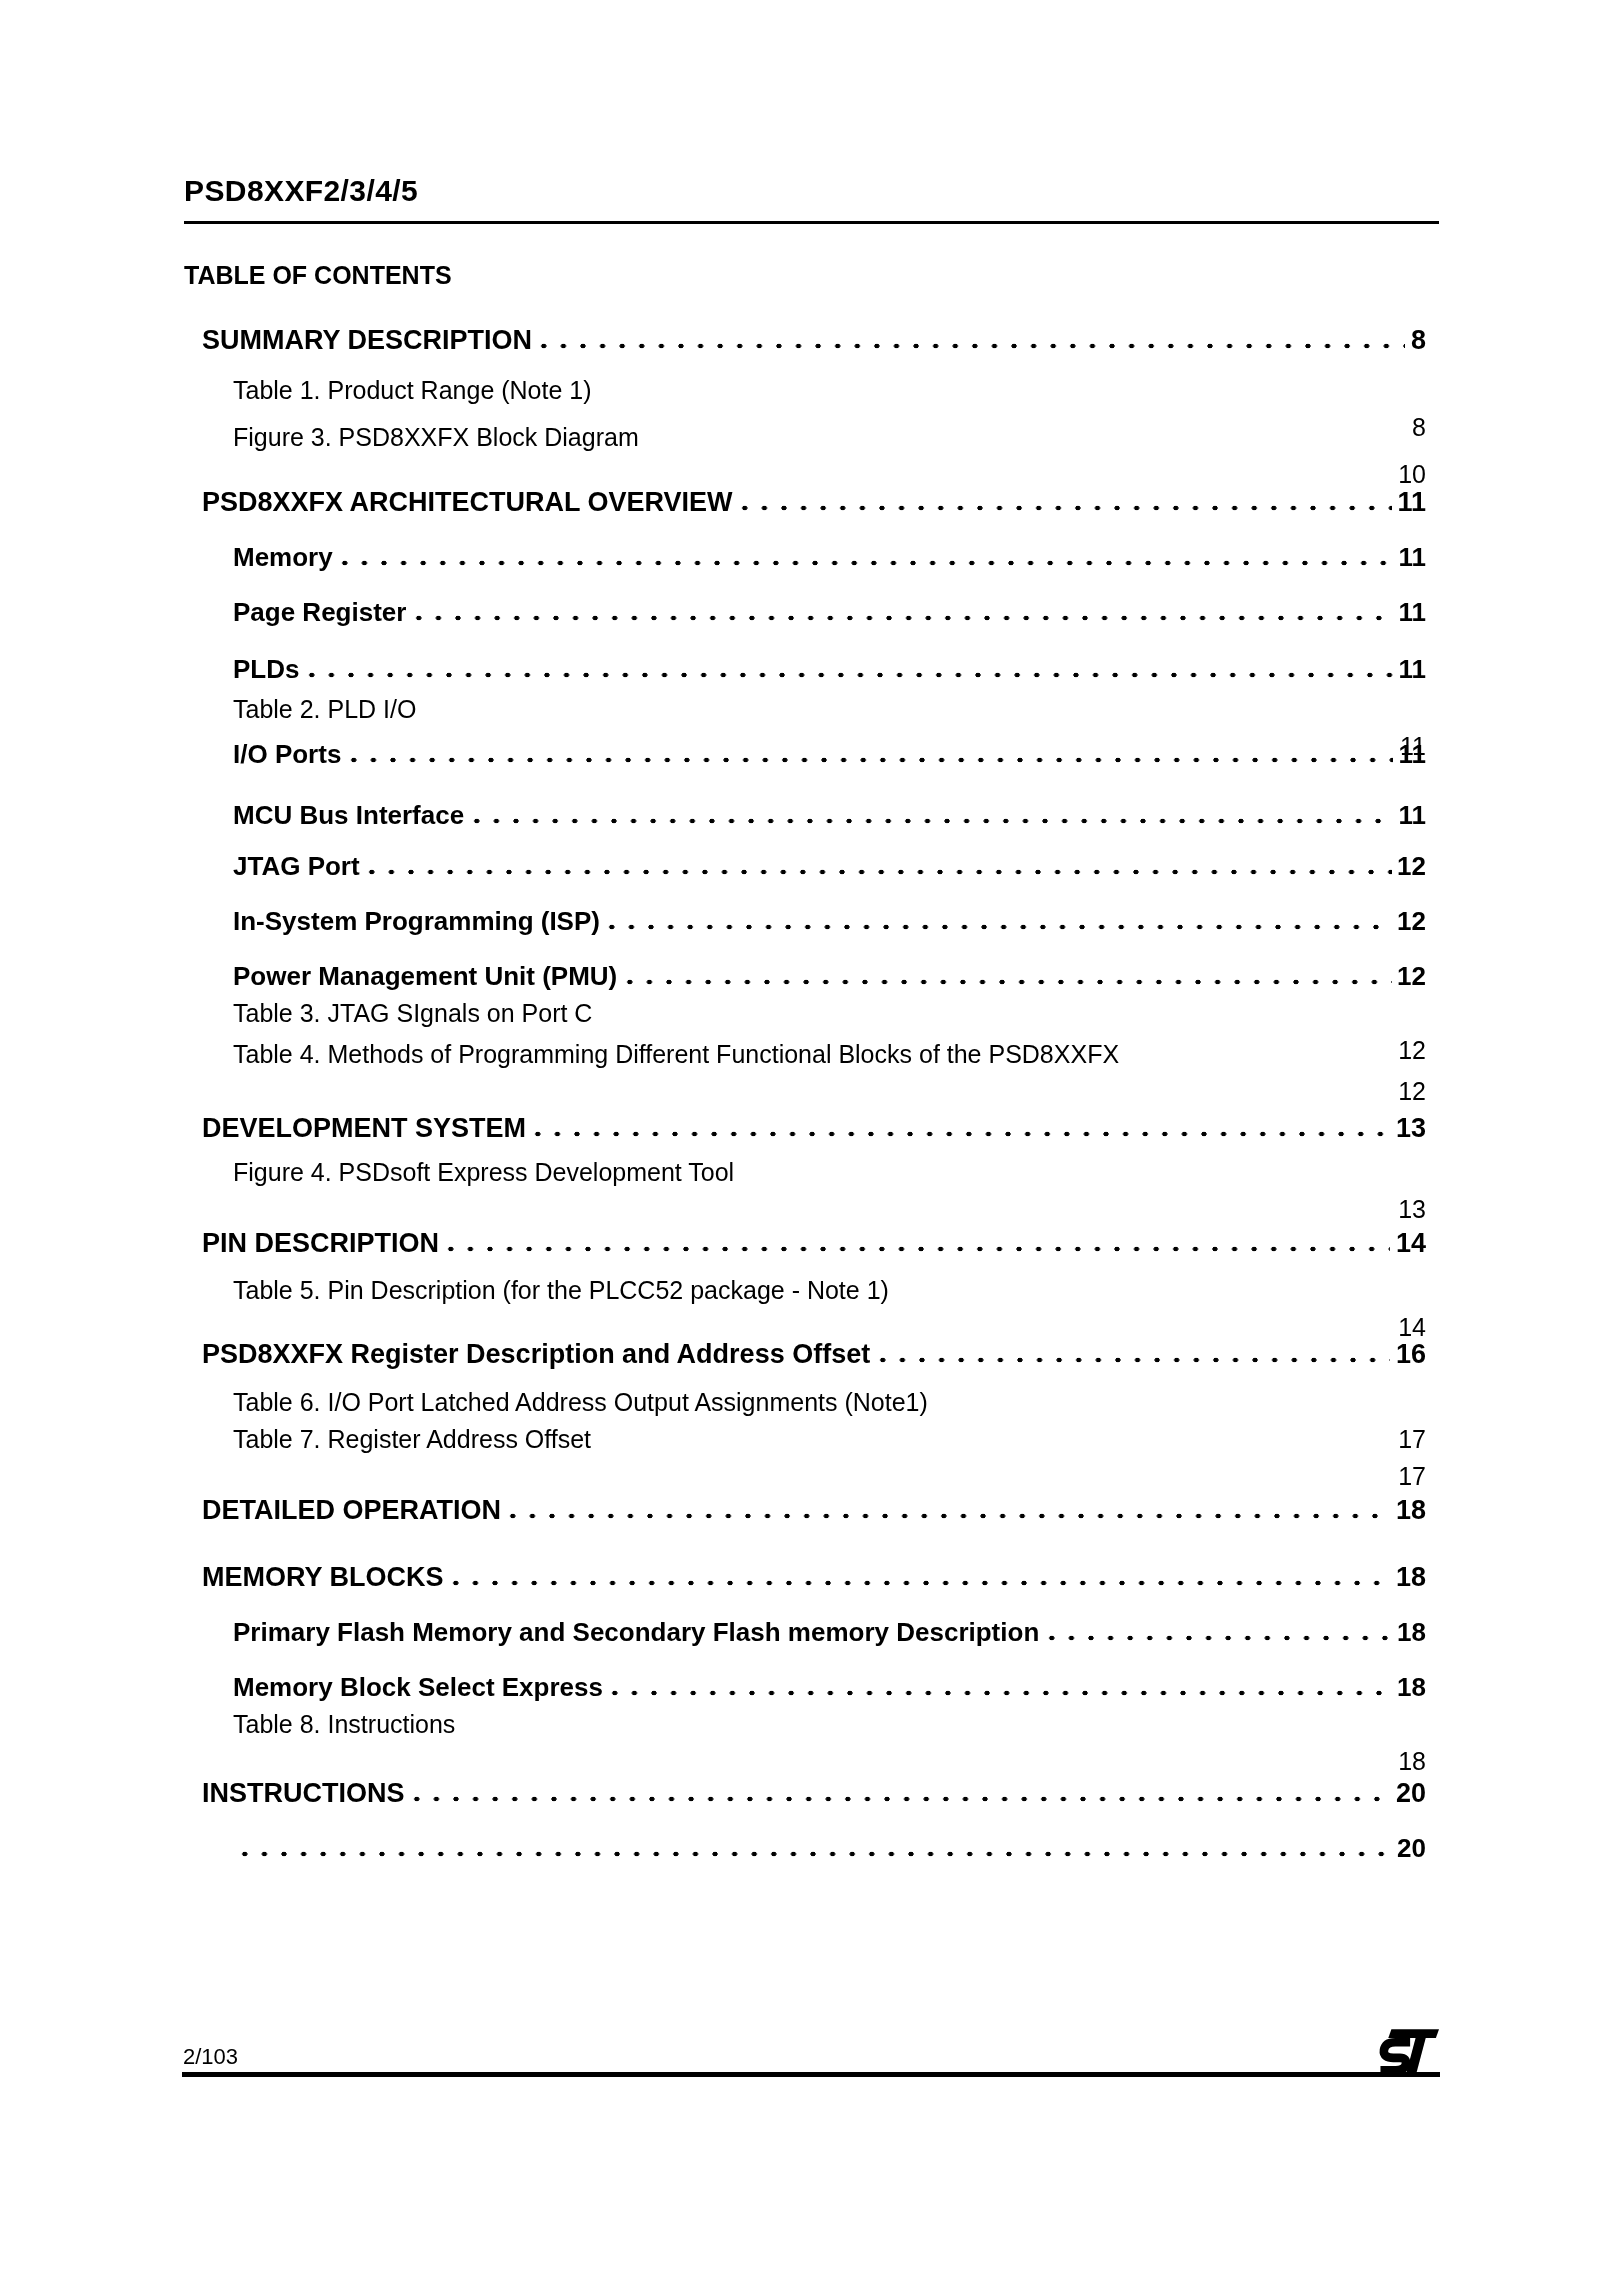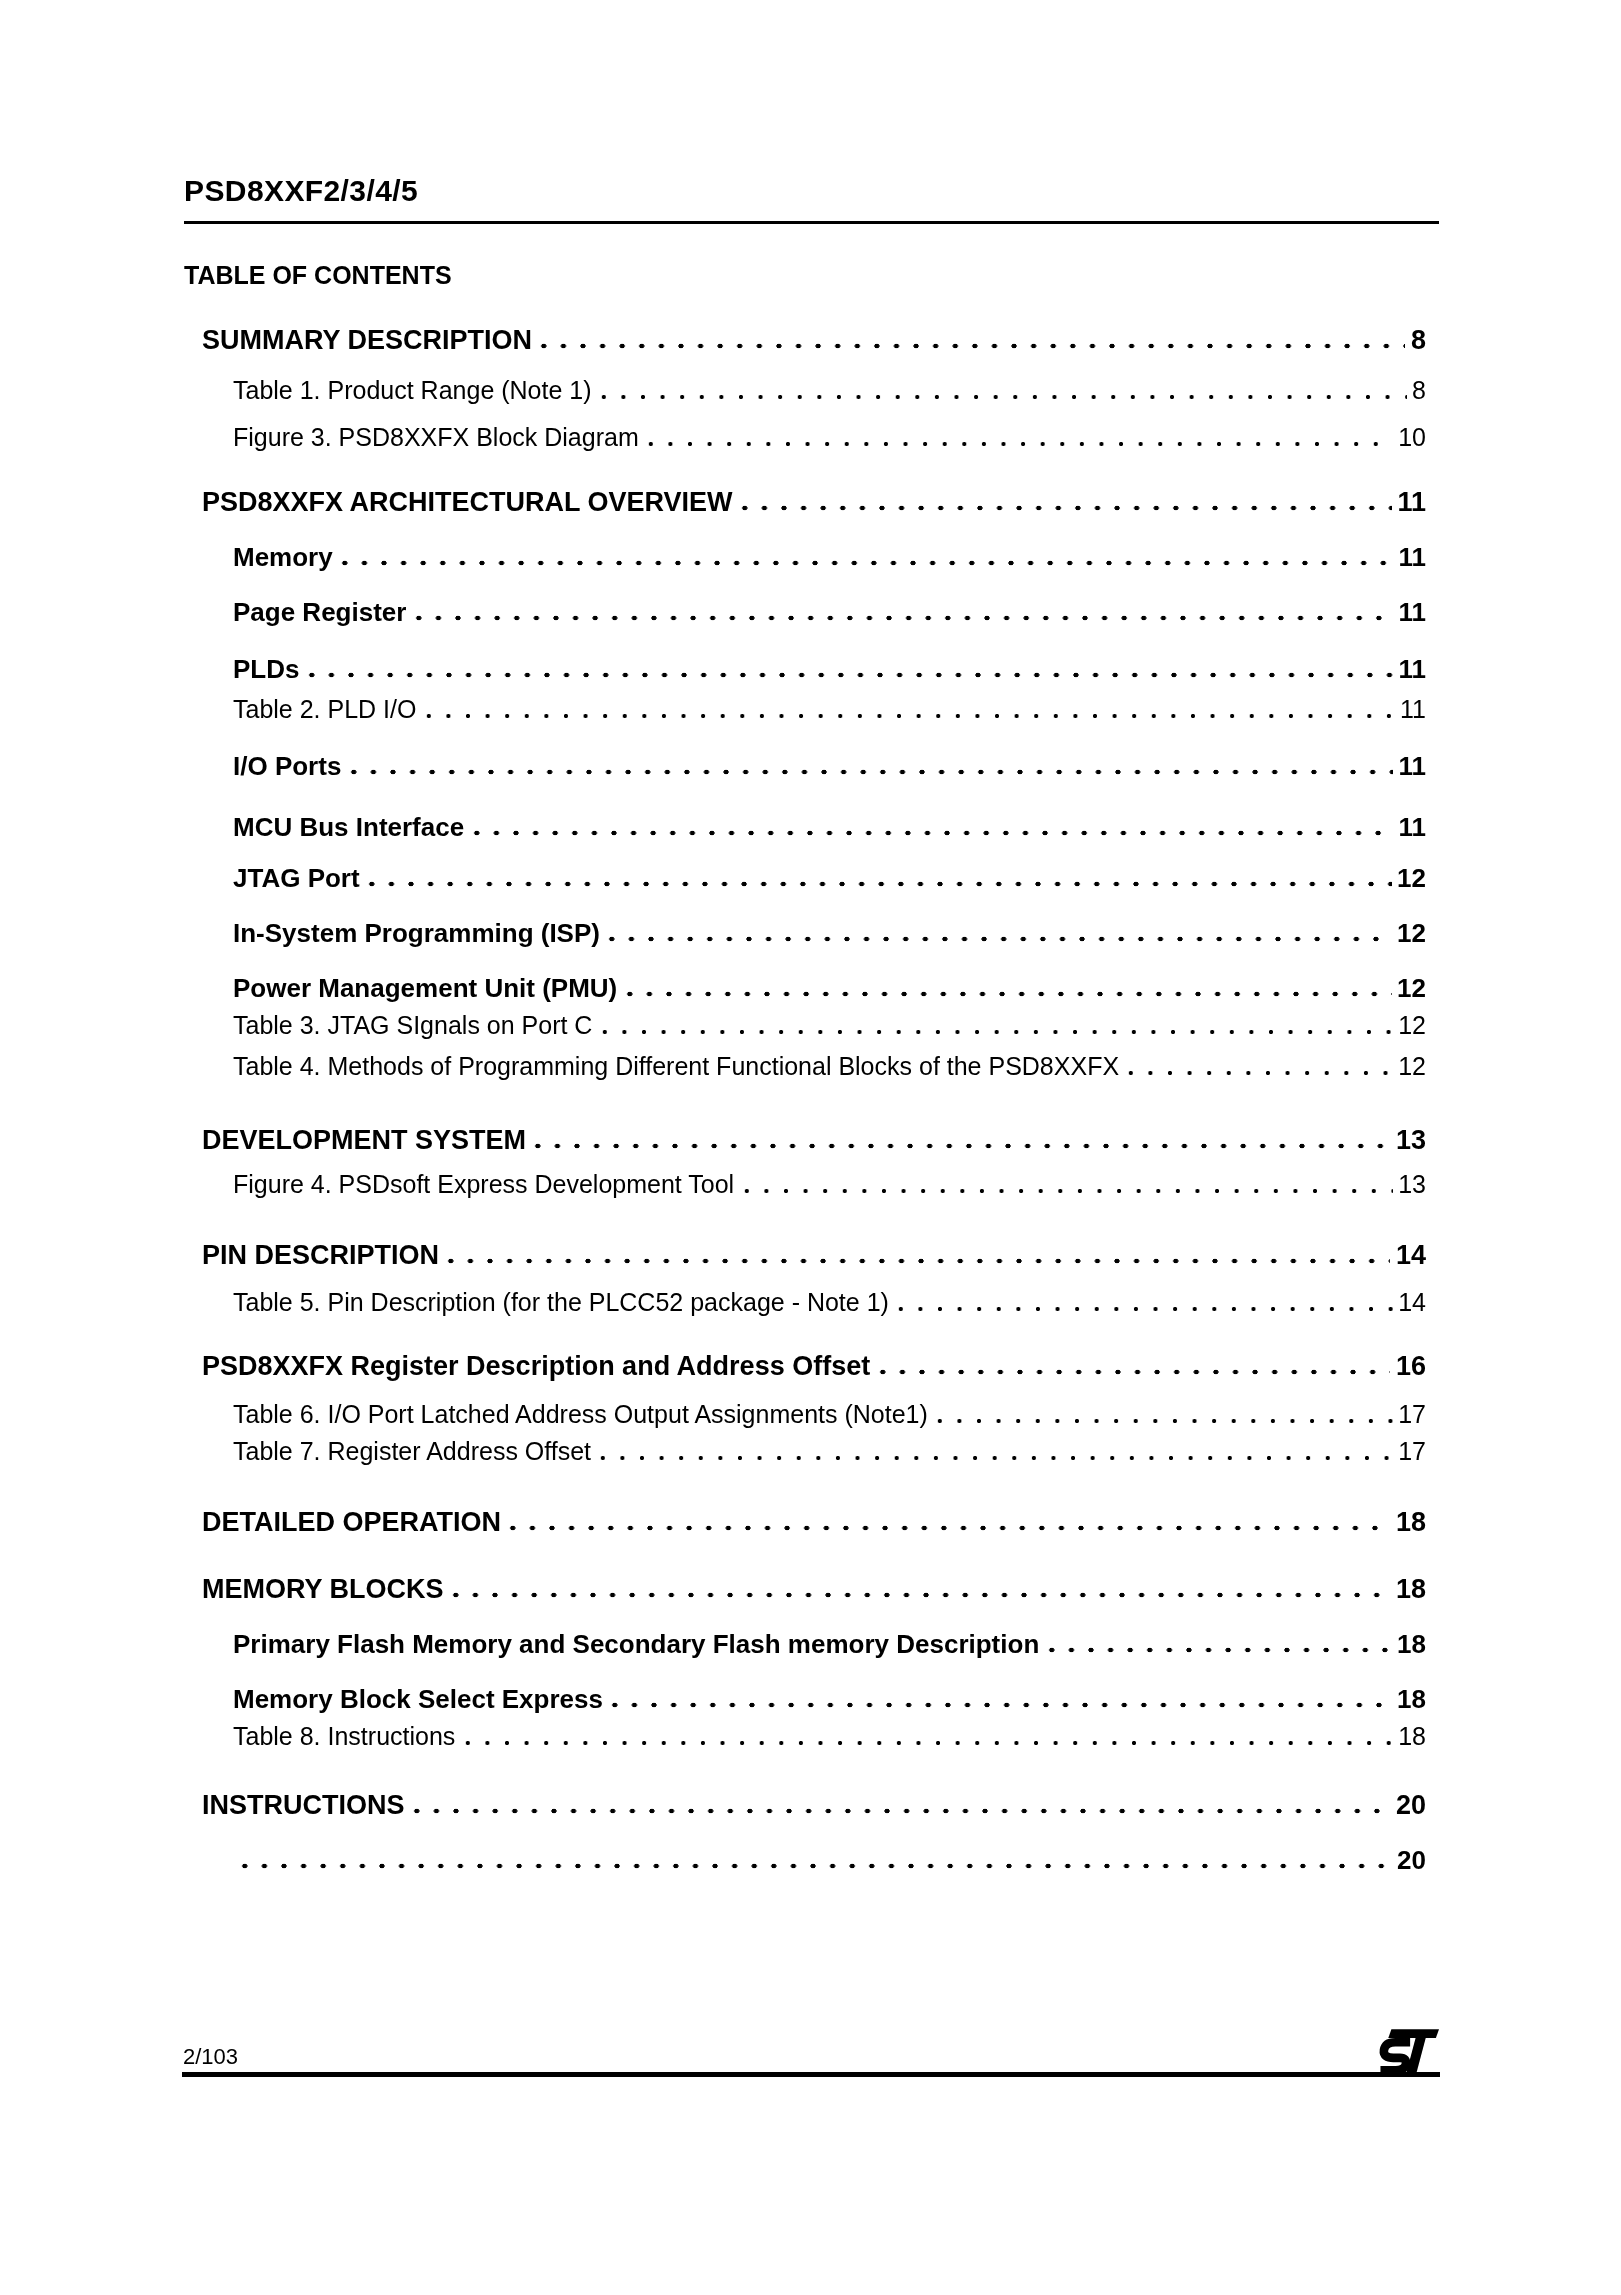--- a/index.html
+++ b/index.html
@@ -74,21 +74,21 @@
     background-position: 0 21px;
   }
   
   .row.subsec { font-size: 26px; font-weight: bold; padding-left: 49px; }
   .row.subsec .dots {
     background-image: radial-gradient(circle, #000 2.4px, rgba(0,0,0,0) 2.7px);
     background-size: 19.6px 6.3px;
     background-position: 0 21px;
   }
   
-  .row.sub { font-size: 25px; font-weight: normal; padding-left: 49px; }
+  .row.sub { font-size: 25px; font-weight: normal; padding-left: 49px; flex-direction: column; }
   .row.sub .dots {
     background-image: radial-gradient(circle, #000 2px, rgba(0,0,0,0) 2.3px);
     background-size: 19.6px 6.3px;
     background-position: 0 22px;
   }
   
   .footer-page {
     position: absolute;
     left: 183px;
     top: 2044px;
@@ -158,21 +158,21 @@
     <div class="row subsec" style="margin-top:19.6px">
         <span class="lbl">PLDs</span>
         <span class="dots"></span>
         <span class="pg">11</span>
       </div>
     <div class="row sub" style="margin-top:3.1px">
         <span class="lbl">Table 2. PLD I/O</span>
         <span class="dots"></span>
         <span class="pg">11</span>
       </div>
-    <div class="row subsec" style="margin-top:20px">
+    <div class="row subsec" style="margin-top:8px">
         <span class="lbl">I/O Ports</span>
         <span class="dots"></span>
         <span class="pg">11</span>
       </div>
     <div class="row subsec" style="margin-top:24px">
         <span class="lbl">MCU Bus Interface</span>
         <span class="dots"></span>
         <span class="pg">11</span>
       </div>
     <div class="row subsec" style="margin-top:14px">

